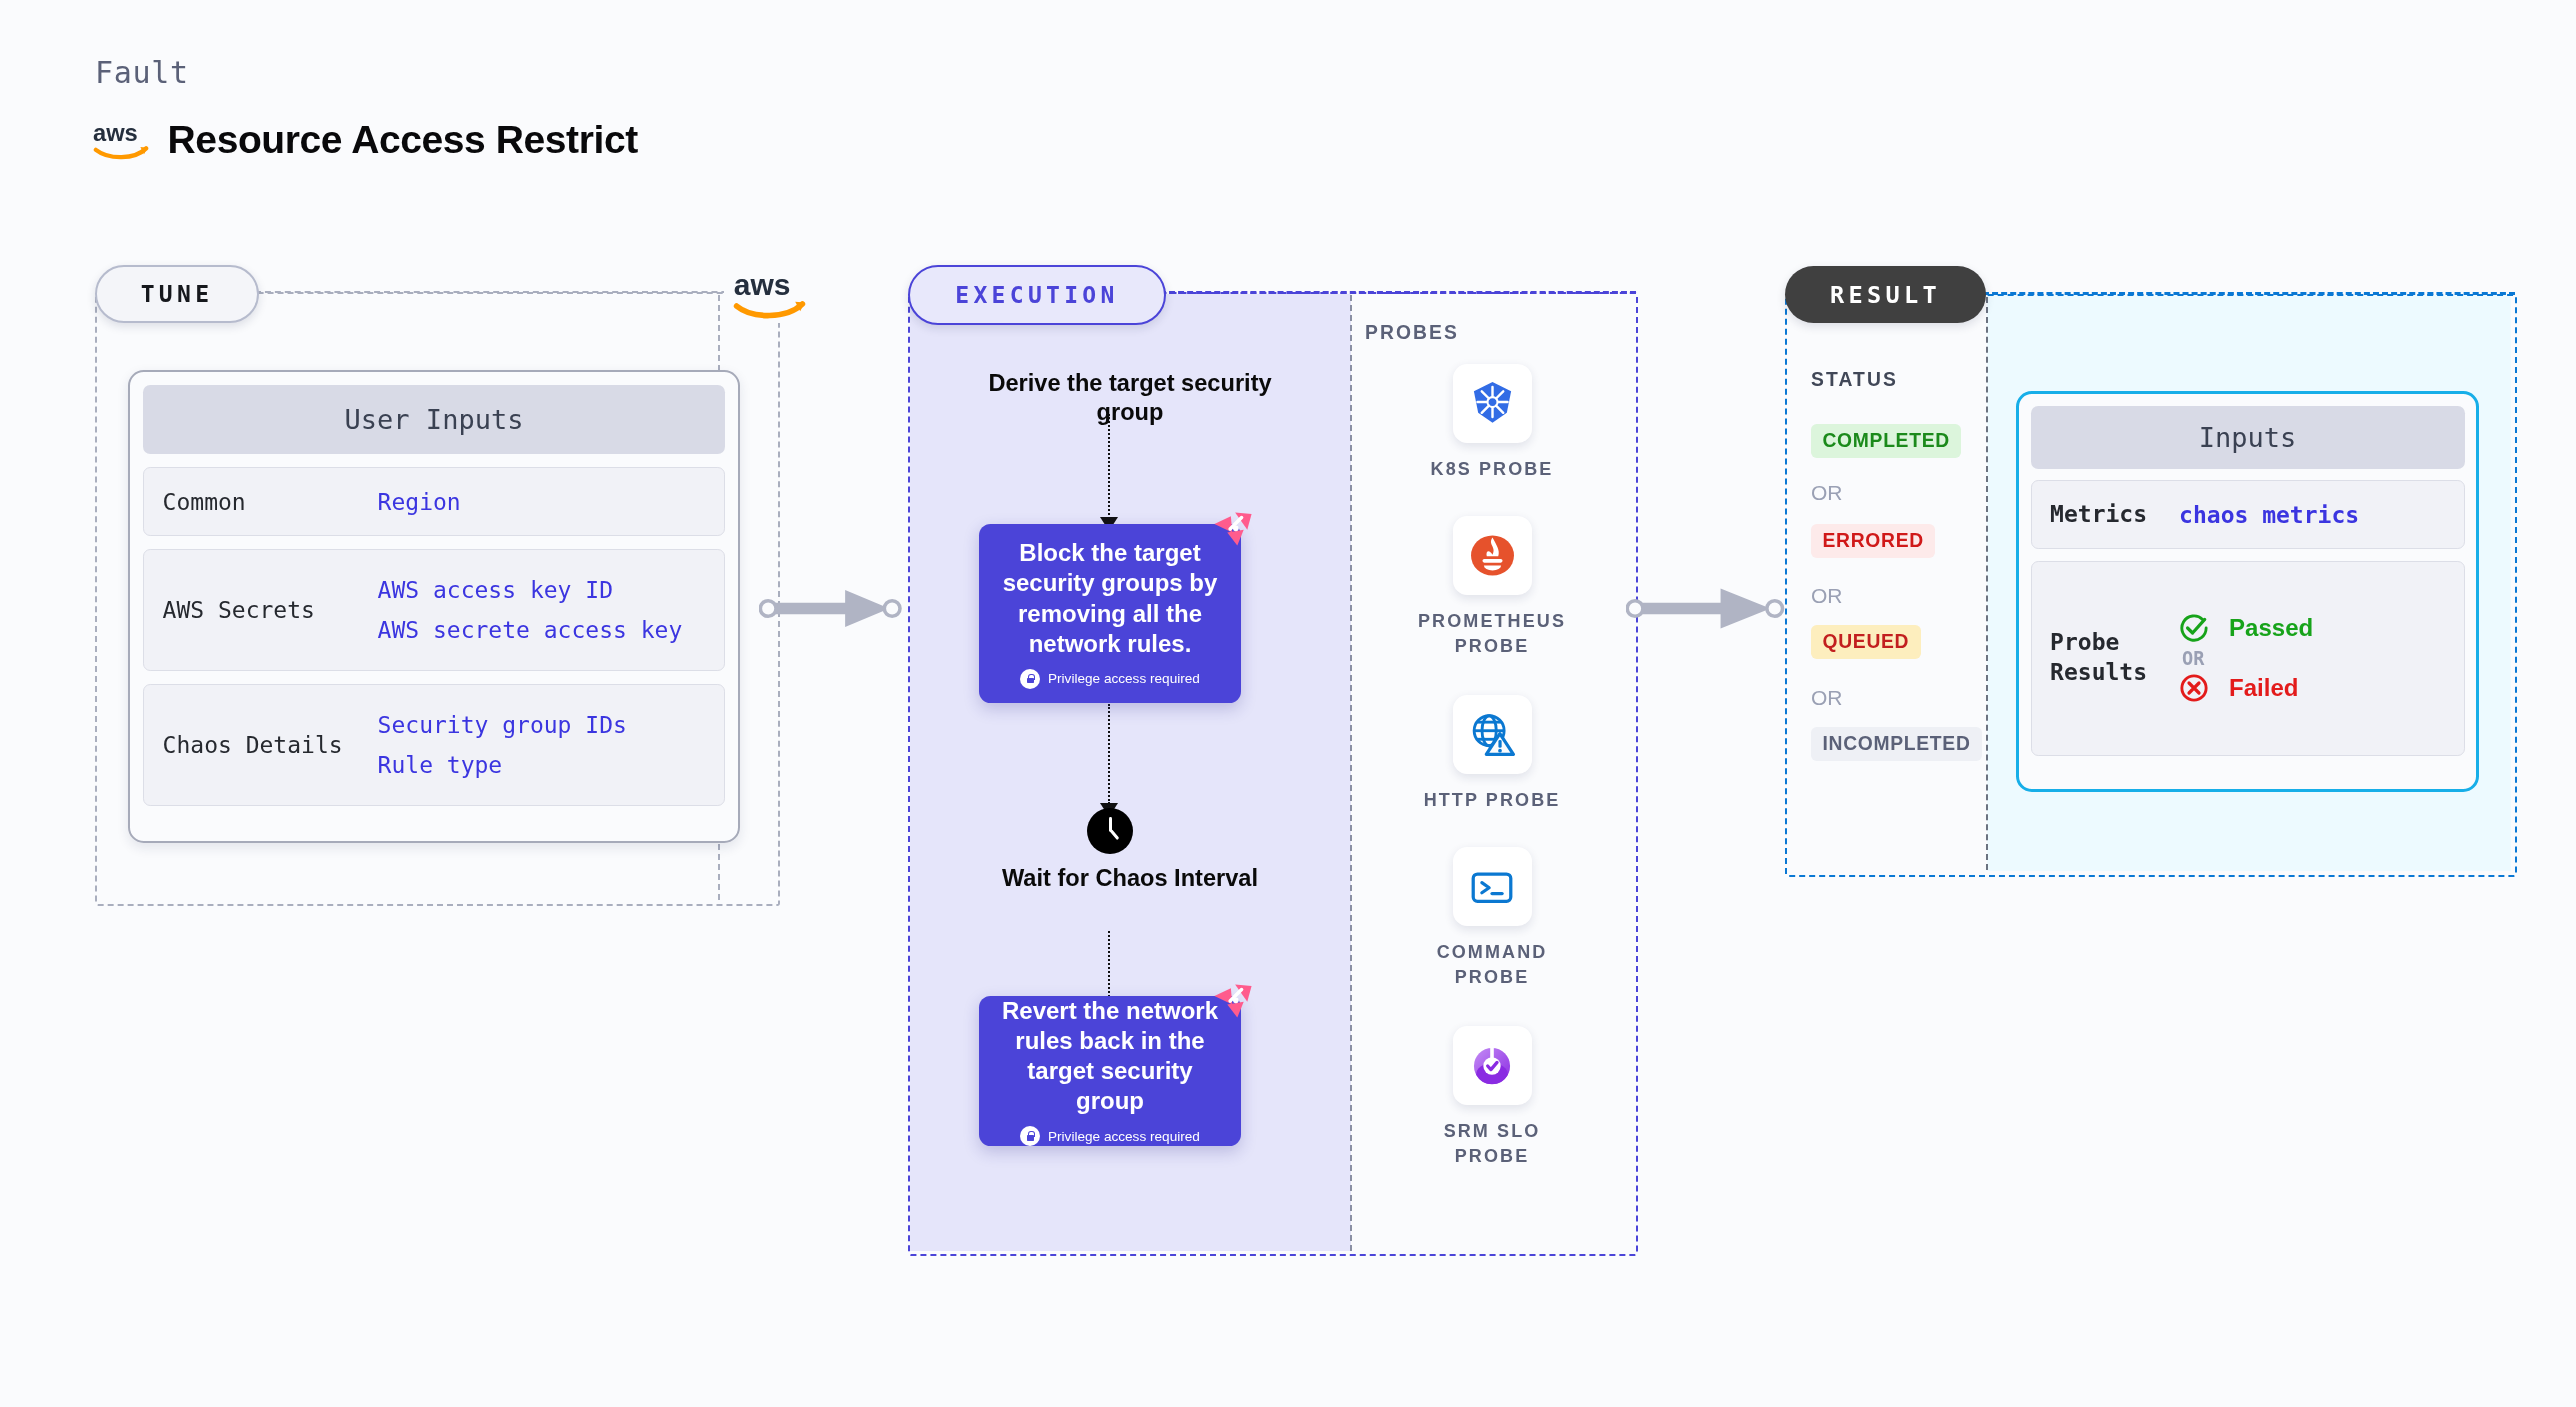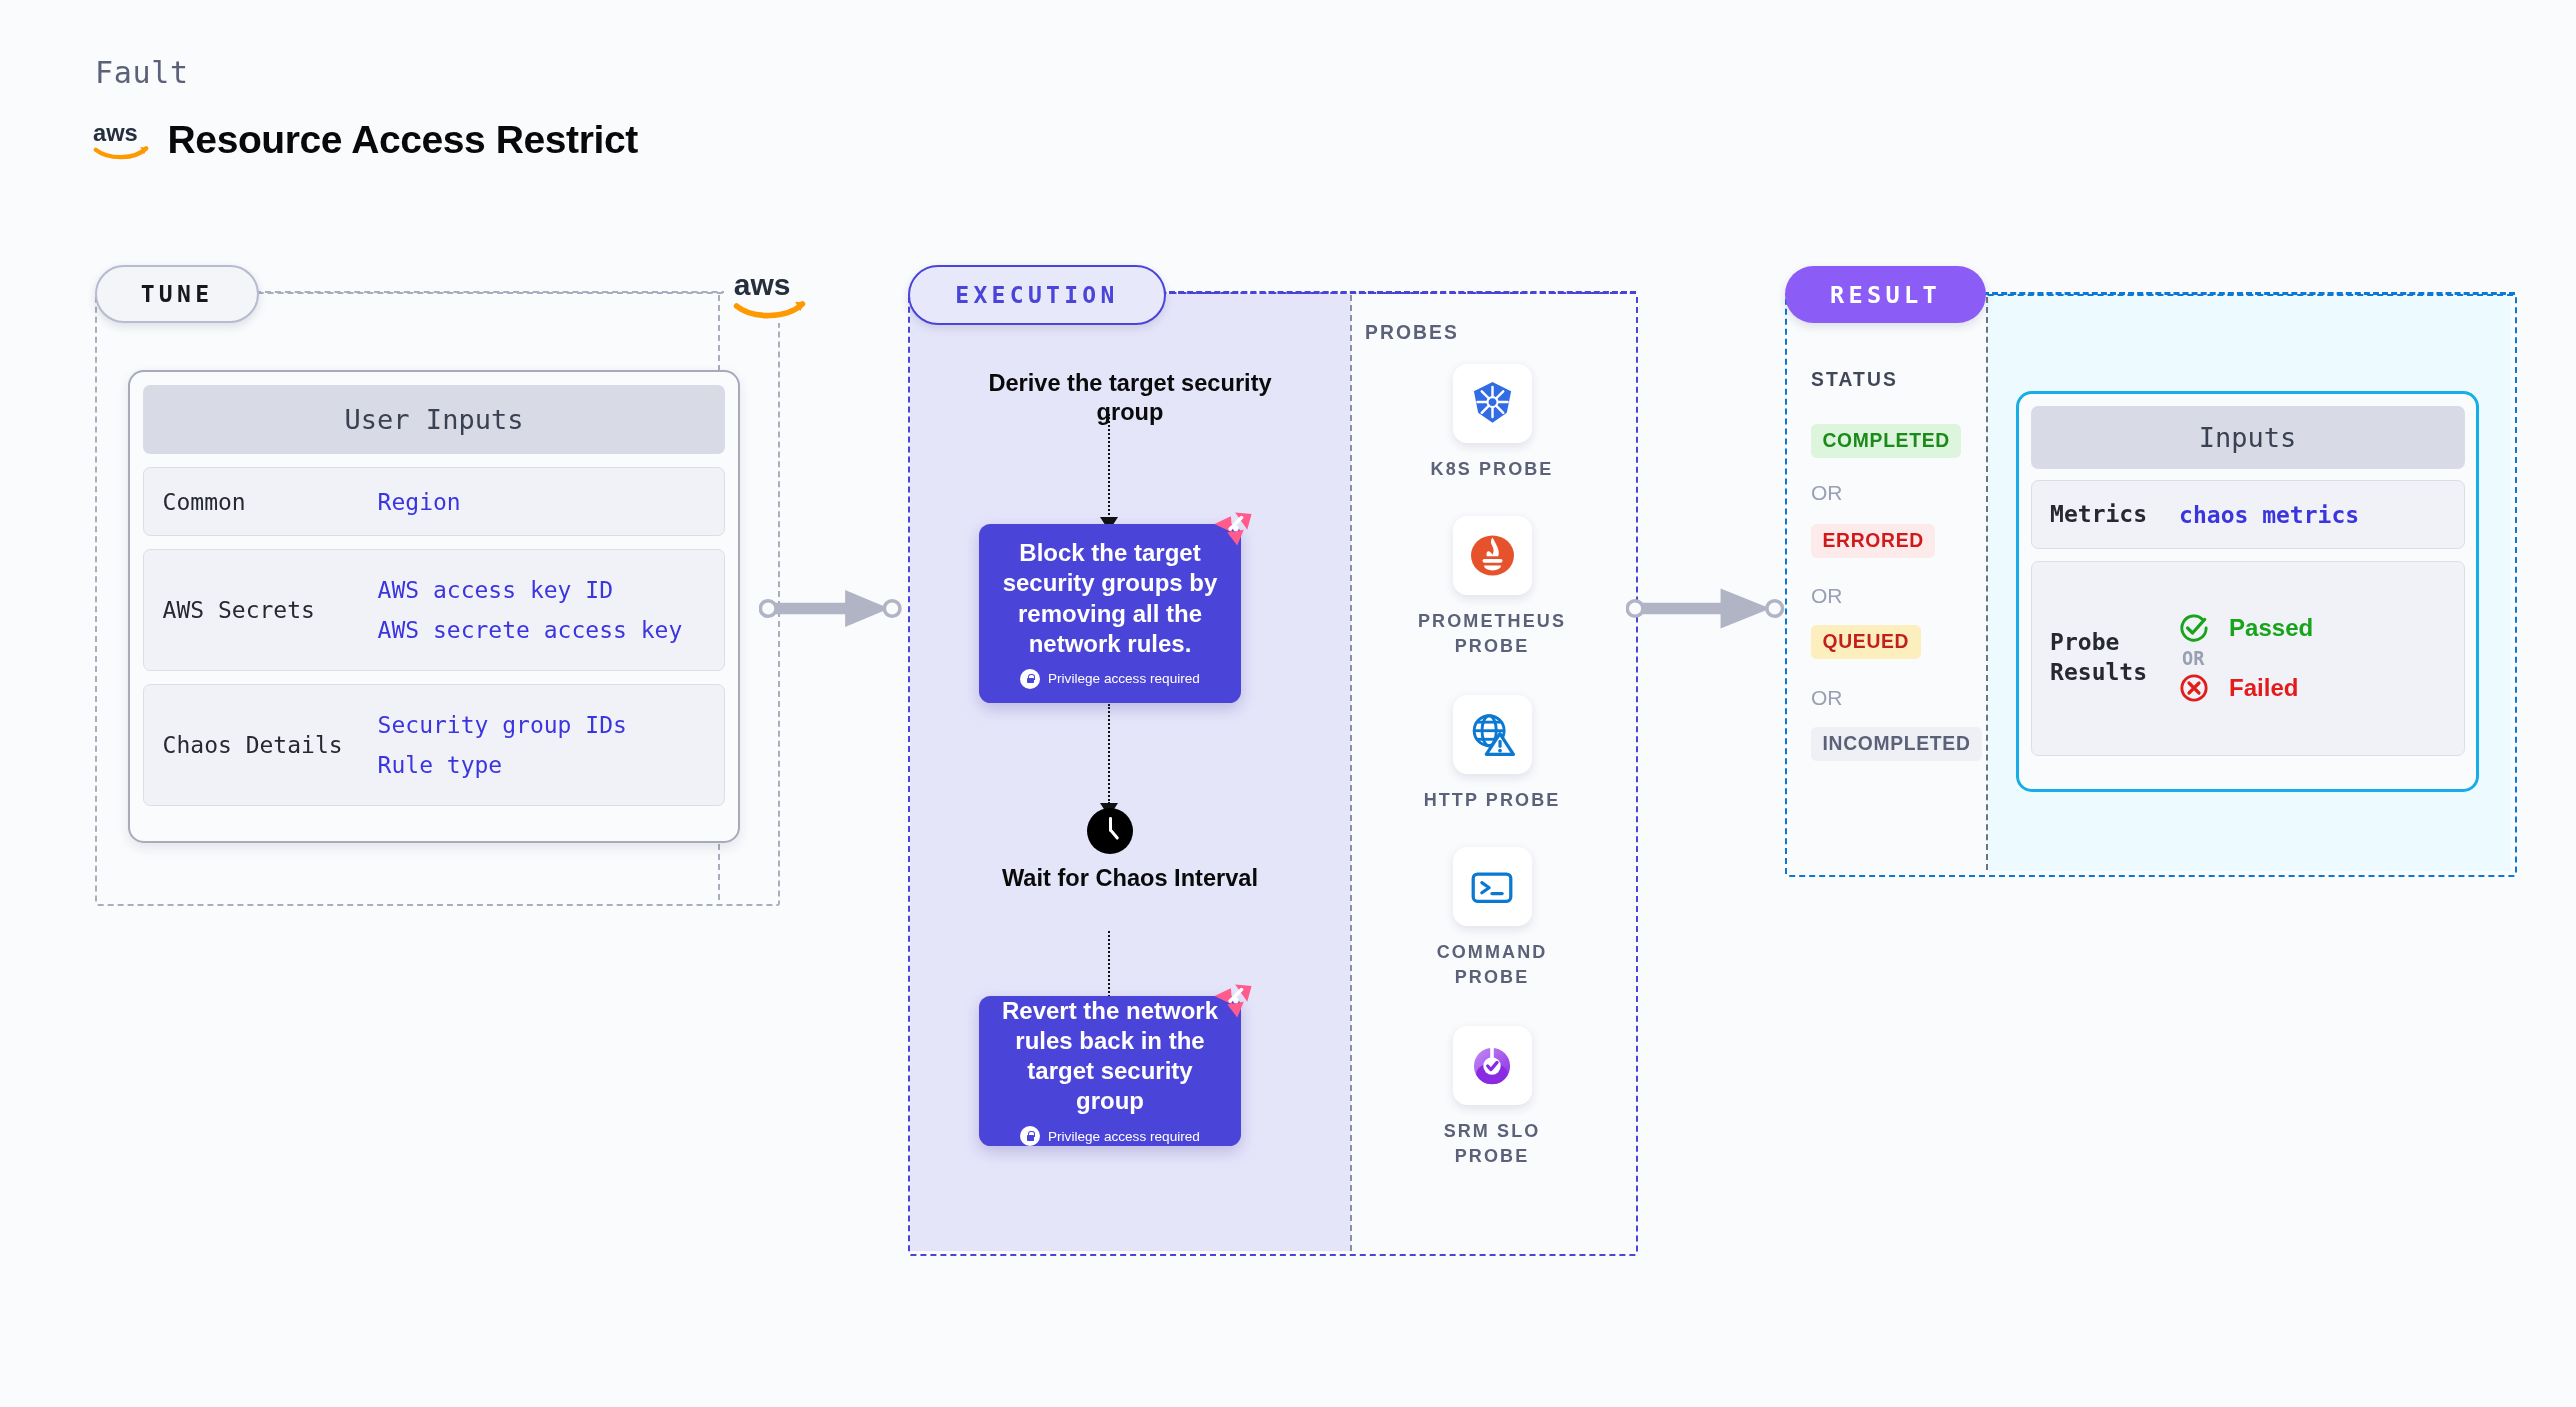--- a/index.html
+++ b/index.html
@@ -22,21 +22,21 @@
     display:flex;align-items:center;justify-content:center;
     border-radius:716px;font-family:"DejaVu Sans Mono",monospace;
     font-weight:bold;letter-spacing:4.3px;z-index:40;
     box-shadow:0 3.6px 10px rgba(20,30,70,.13);
   }
   #pill-tune{left:95px;top:265px;width:160px;height:54px;
     background:#f4f5f9;border:2.1px solid #b6bbcd;color:#16181d;font-size:23px;}
   #pill-exec{left:908px;top:265px;width:254px;height:56px;
     background:#e8e8fb;border:2.9px solid #4b44d8;color:#4b44d8;font-size:23px;}
   #pill-result{left:1785px;top:266px;width:201px;height:57px;
-    background:#8b5cf6;border:none;color:#ffffff;font-size:23.6px;}
+    background:#404040;border:none;color:#ffffff;font-size:23.6px;}
 
   
   .stage-box{border-style:dashed;border-radius:2.9px;z-index:5;}
   #box-tune{left:95px;top:292px;width:681px;height:610px;
     border:2.1px dashed #a9aebe;background:transparent;}
   #box-exec{left:908px;top:292px;width:726px;height:960px;
     border:2.9px dashed #4b44d8;background:transparent;}
   #box-result{left:1785px;top:294px;width:728px;height:579px;
     border:2.9px dashed #0a78d4;background:transparent;}
 

